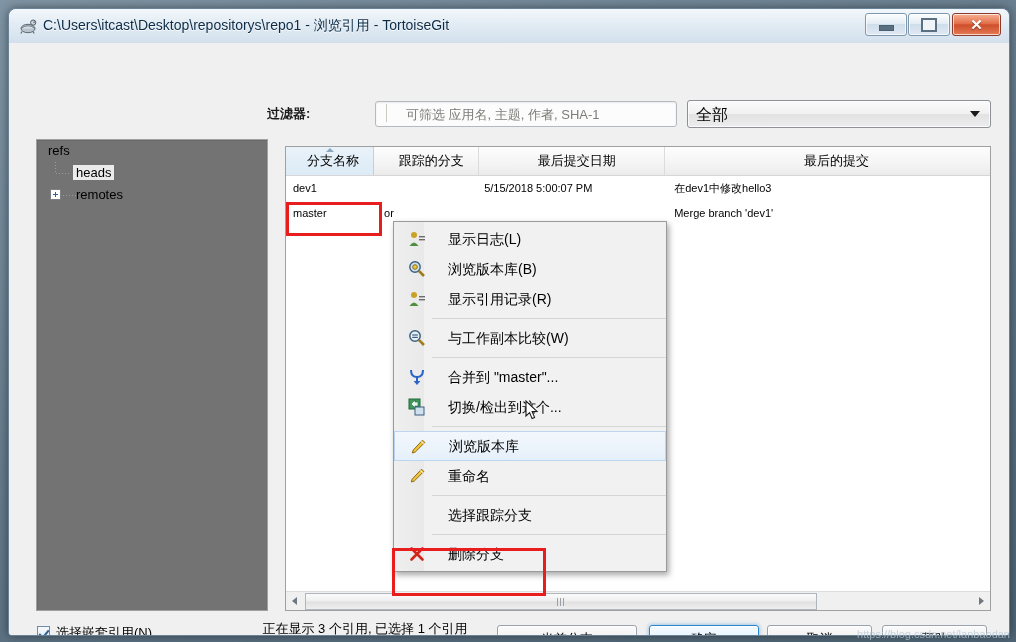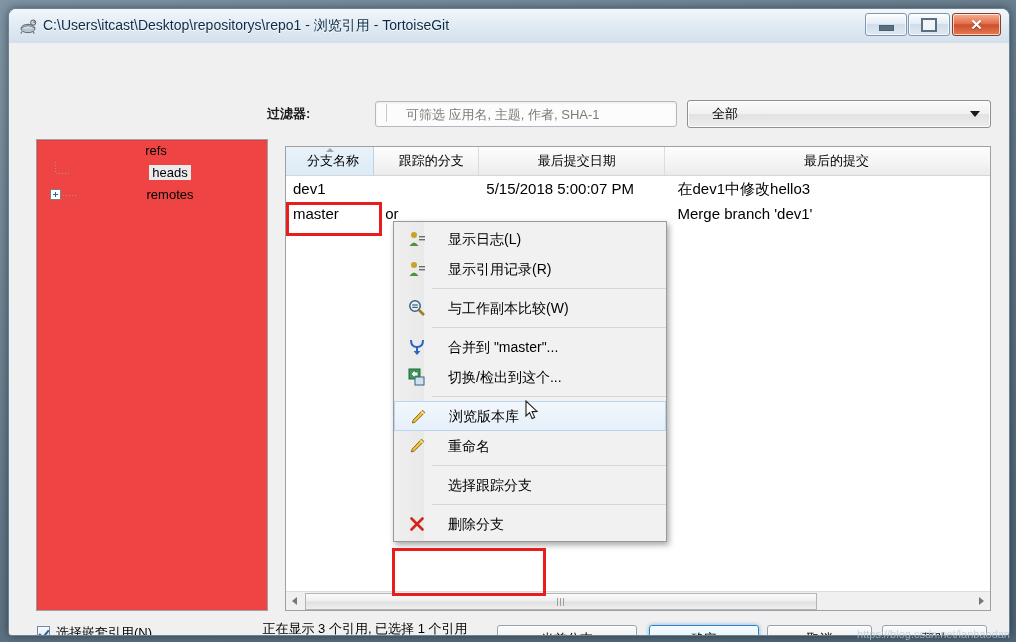--- a/index.html
+++ b/index.html
@@ -106,38 +106,37 @@
   }
   #filter-combo {
     position: absolute; left: 678px; top: 57px;
     width: 302px; height: 26px;
     border: 1px solid #8d9094;
     border-radius: 3px;
     background: linear-gradient(180deg,#fbfbfb 0%,#f1f1f1 48%,#e2e2e2 52%,#ededed 100%);
     box-shadow: inset 0 0 0 1px rgba(255,255,255,.8);
   }
   #filter-combo .val {
-    position: absolute; left: 24px; top: 4px; font-size: 13px;
+    position: absolute; left: 8px; top: 4px; font-size: 16px;
   }
   #filter-combo .arrow {
     position: absolute; right: 10px; top: 10px;
     width: 0; height: 0;
     border-left: 5px solid transparent;
     border-right: 5px solid transparent;
     border-top: 6px solid #1a1a1a;
   }
   
   #tree-panel {
     position: absolute; left: 27px; top: 96px;
     width: 230px; height: 470px;
-    background: #ef4444;
+    background: #737373;
     border: 1px solid #a0a0a0;
     box-shadow: inset 1px 1px 0 rgba(0,0,0,.07);
     overflow: hidden;
-    text-align: center;
   }
   .tree-row {
     position: relative; height: 22px; line-height: 22px;
     font-size: 13px; white-space: nowrap;
   }
   .tree-row .lbl { padding: 0 3px; }
   #tree-refs { padding-left: 8px; }
   #tree-heads { padding-left: 36px; }
   #tree-heads .lbl { background: #ebebeb; }
   #tree-remotes { padding-left: 36px; }
@@ -197,21 +196,21 @@
   .th .sortarrow {
     position: absolute; left: 50%; top: 1px; margin-left: -4px;
     width: 0; height: 0;
     border-left: 4px solid transparent;
     border-right: 4px solid transparent;
     border-bottom: 4px solid #8aa8bf;
   }
   #list-rows { position: relative; }
   .lrow {
     position: relative; height: 25px; line-height: 25px;
-    font-size: 15px; white-space: nowrap;
+    font-size: 11px; white-space: nowrap;
   }
   .lrow.sel { background: #2a8ae4; color: #fff; }
   .cell {
     display: inline-block;
     box-sizing: border-box;
     padding-left: 7px;
     overflow: hidden;
     vertical-align: top;
     height: 25px;
   }
@@ -466,20 +465,28 @@
         <div class="mi">
           <svg class="ico" viewBox="0 0 18 18">
             <circle cx="6" cy="5" r="3" fill="#c9a227"></circle>
             <path d="M1.5 16 Q6 9 10.5 16 z" fill="#4f8f3f"></path>
             <rect x="11" y="6" width="6" height="1.4" fill="#6c6c6c"></rect>
             <rect x="11" y="9" width="6" height="1.4" fill="#6c6c6c"></rect>
           </svg>
           <span>显示日志(L)</span>
         </div>
 
+        <div class="mi">
+          <svg class="ico" viewBox="0 0 18 18">
+            <circle cx="7" cy="7" r="5.2" fill="#cfe0ef" stroke="#3c5f80" stroke-width="1.4"></circle>
+            <circle cx="7" cy="7" r="2.3" fill="#e8c84b" stroke="#8c6f10" stroke-width="1"></circle>
+            <path d="M10.8 10.8 L16 16" stroke="#a07b1c" stroke-width="2.6"></path>
+          </svg>
+          <span>浏览版本库(B)</span>
+        </div>
 
         <div class="mi">
           <svg class="ico" viewBox="0 0 18 18">
             <circle cx="6" cy="5" r="3" fill="#c9a227"></circle>
             <path d="M1.5 16 Q6 9 10.5 16 z" fill="#4f8f3f"></path>
             <rect x="11" y="6" width="6" height="1.4" fill="#6c6c6c"></rect>
             <rect x="11" y="9" width="6" height="1.4" fill="#6c6c6c"></rect>
           </svg>
           <span>显示引用记录(R)</span>
         </div>

